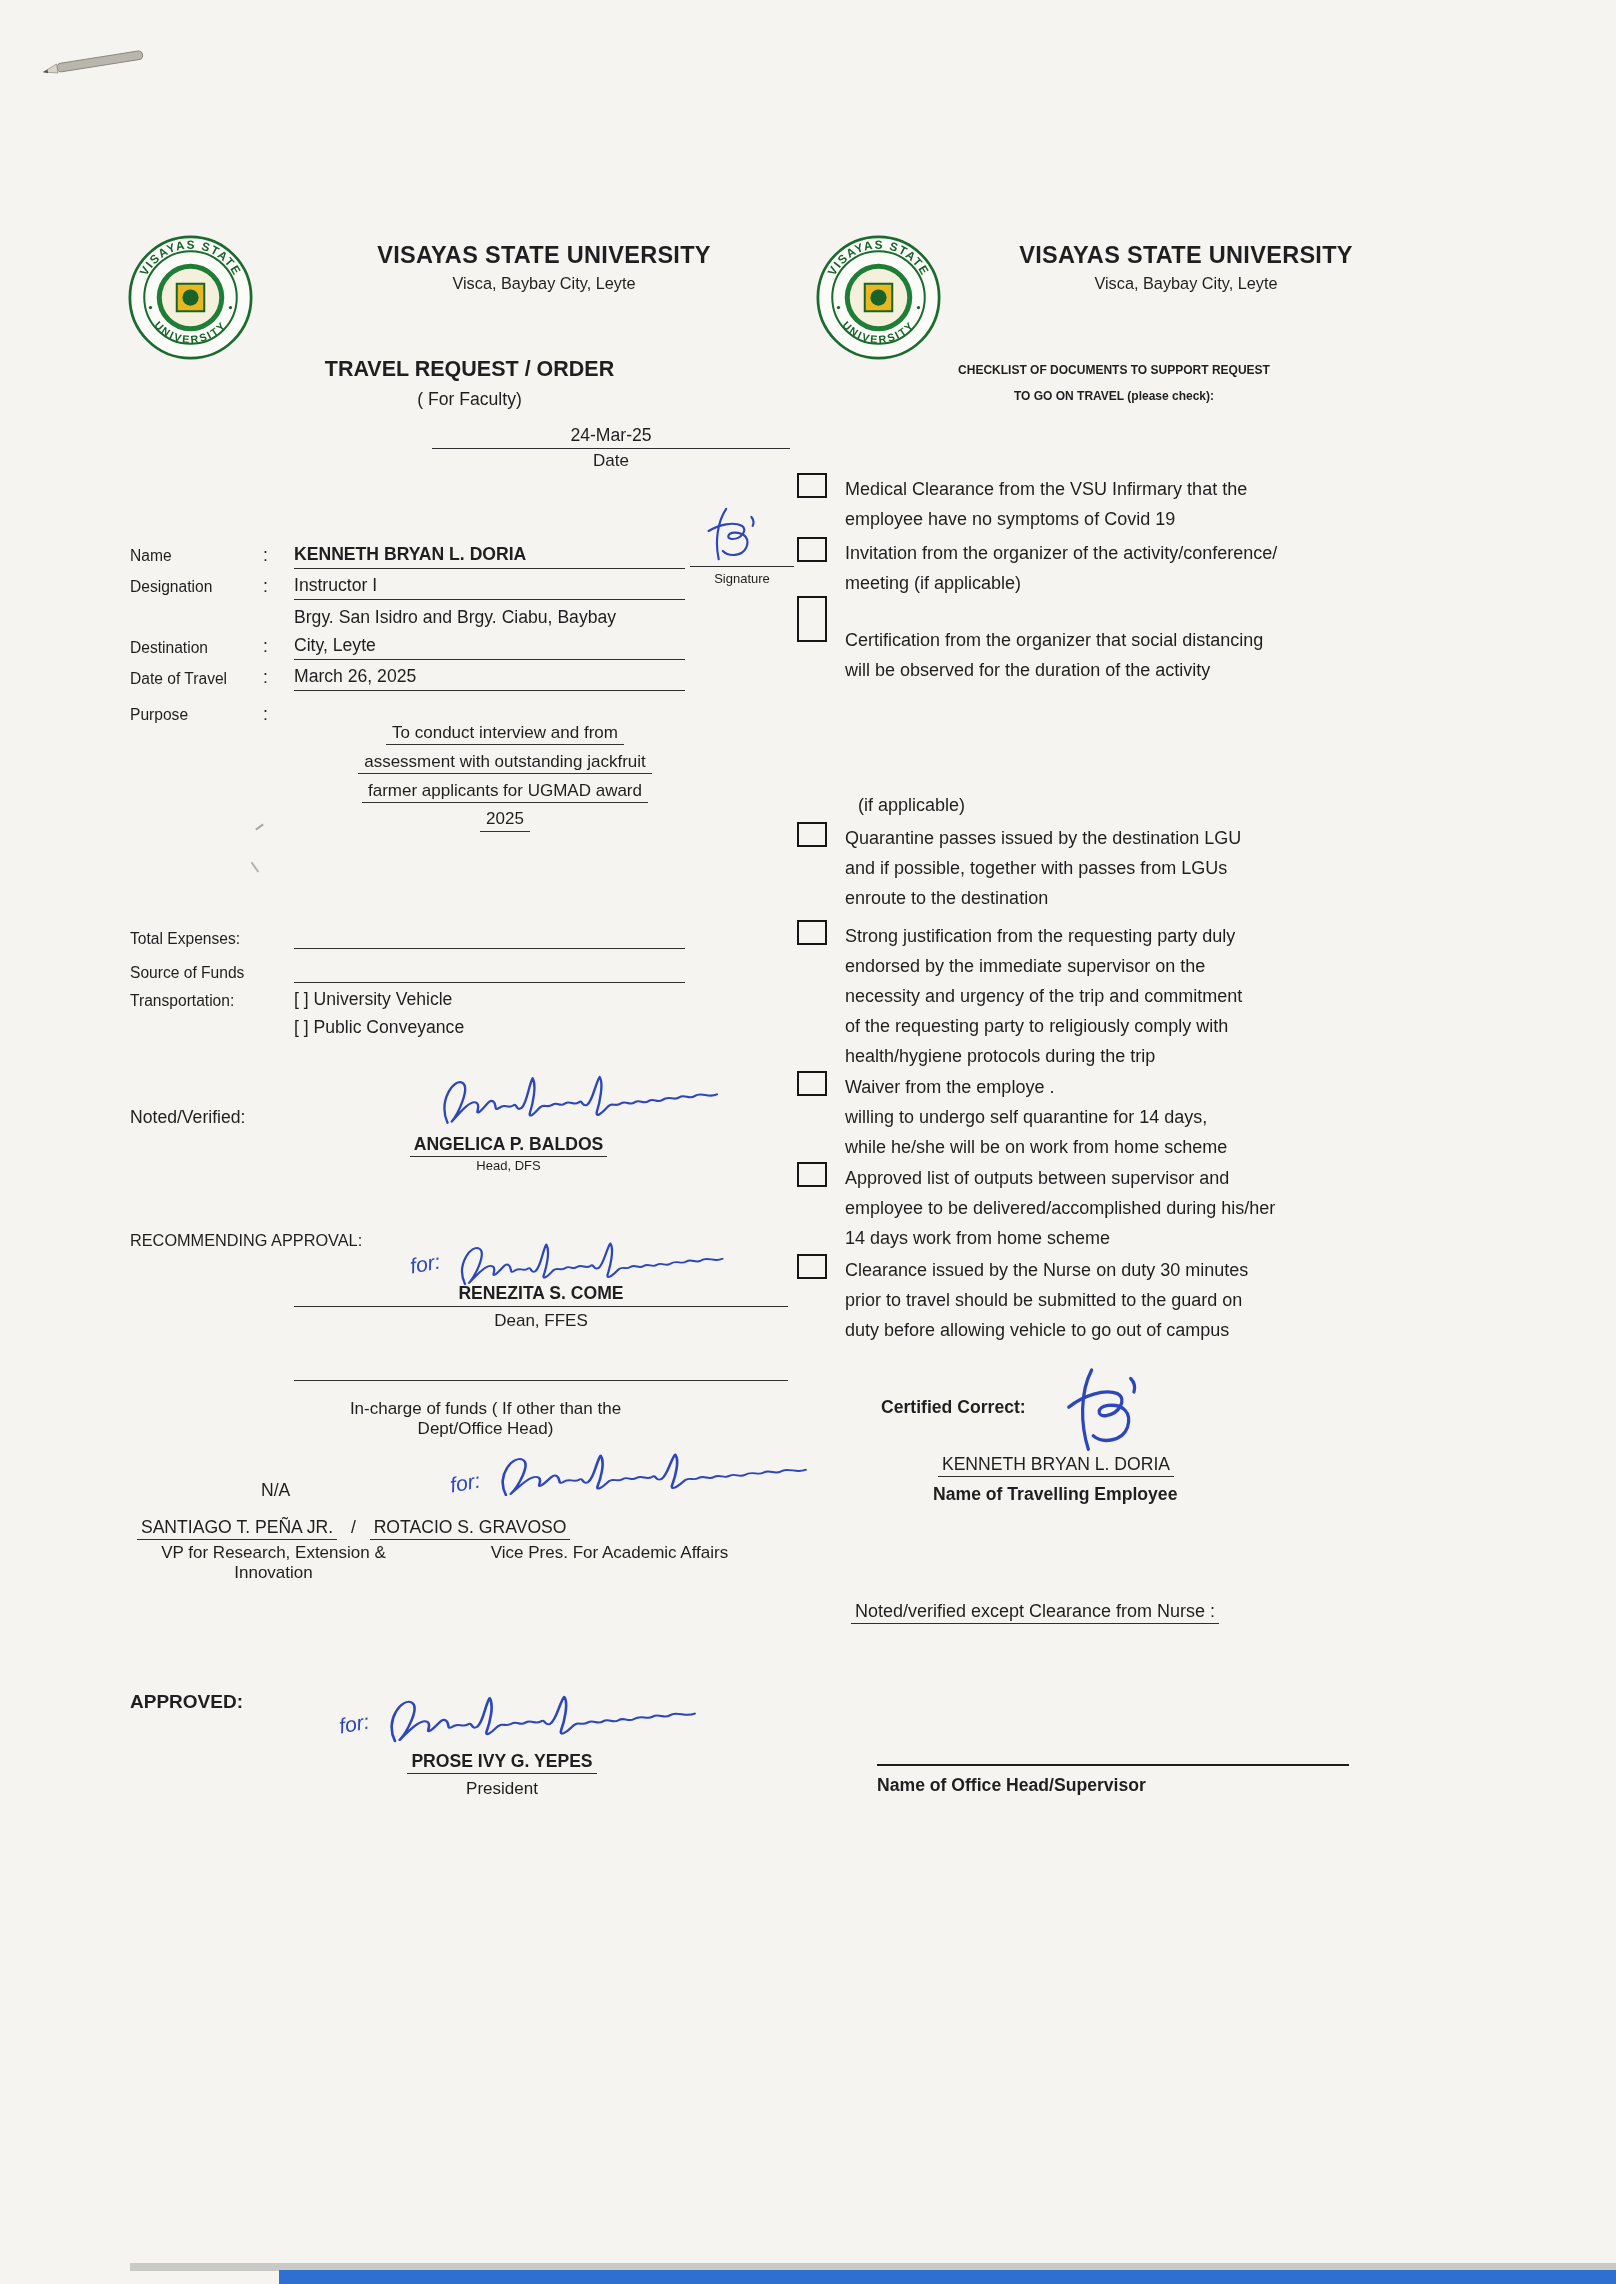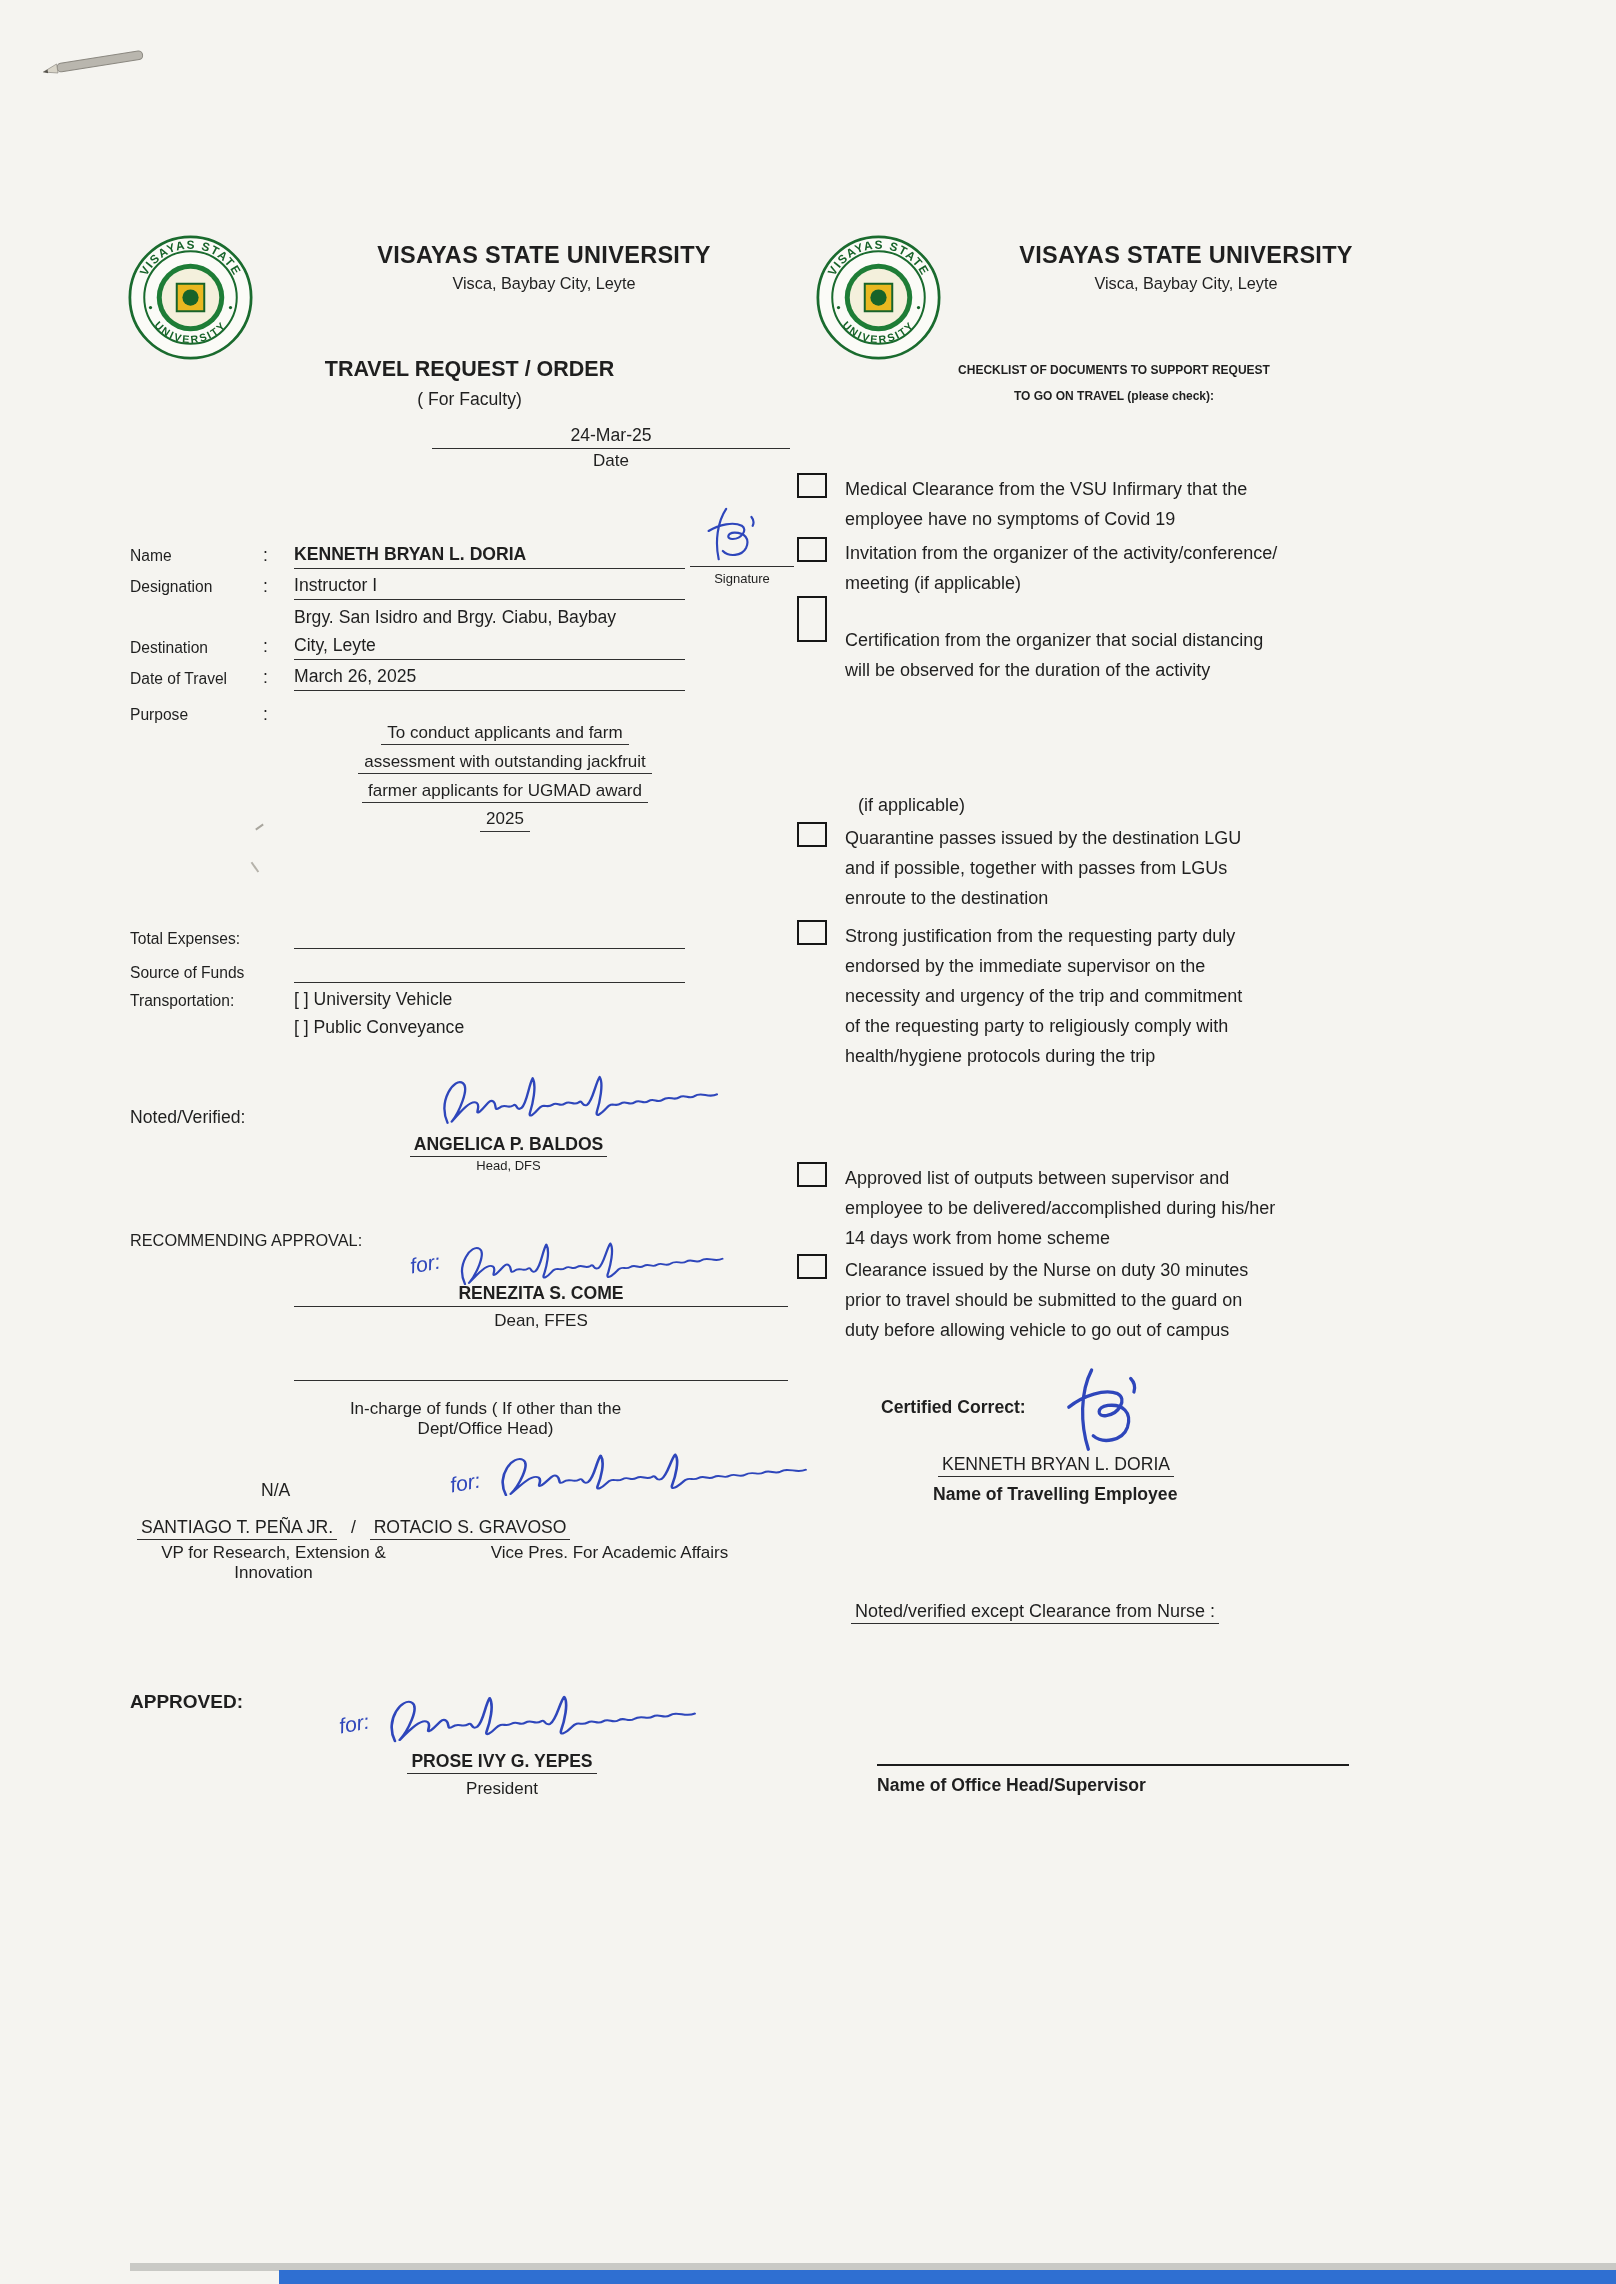--- a/index.html
+++ b/index.html
@@ -104,21 +104,21 @@
   <span class="abs val" style="left:263px;top:636px">:</span>
   <span class="abs val uval" style="left:294px;top:635px">City, Leyte</span>
 
   <span class="abs lbl" style="left:130px;top:670px">Date of Travel</span>
   <span class="abs val" style="left:263px;top:667px">:</span>
   <span class="abs val uval" style="left:294px;top:666px">March 26, 2025</span>
 
   <span class="abs lbl" style="left:130px;top:706px">Purpose</span>
   <span class="abs val" style="left:263px;top:704px">:</span>
   <div class="abs" style="left:313px;top:723px;width:384px">
-    <div class="pline">To conduct applicants and farm</div>
+    <div class="pline">To conduct interview and from</div>
     <div class="pline">assessment with outstanding jackfruit</div>
     <div class="pline">farmer applicants for UGMAD award</div>
     <div class="pline">2025</div>
   </div>
 
   <span class="abs lbl" style="left:130px;top:930px">Total Expenses:</span>
   <div class="abs line" style="left:294px;top:948px;width:391px"></div>
   <span class="abs lbl" style="left:130px;top:964px">Source of Funds</span>
   <div class="abs line" style="left:294px;top:982px;width:391px"></div>
   <span class="abs lbl" style="left:130px;top:992px">Transportation:</span>
@@ -222,20 +222,28 @@
   <div class="abs chk-item" style="top:921px">
     <span class="cbx"></span>
     <div class="chk-text">
       <div>Strong justification from the requesting party duly</div>
       <div>endorsed by the immediate supervisor on the</div>
       <div>necessity and urgency of the trip and commitment</div>
       <div>of the requesting party to religiously comply with</div>
       <div>health/hygiene protocols during the trip</div>
     </div>
   </div>
+  <div class="abs chk-item" style="top:1072px">
+    <span class="cbx"></span>
+    <div class="chk-text">
+      <div>Waiver from the employe .</div>
+      <div>willing to undergo self quarantine for 14 days,</div>
+      <div>while he/she will be on work from home scheme</div>
+    </div>
+  </div>
   <div class="abs chk-item" style="top:1163px">
     <span class="cbx"></span>
     <div class="chk-text">
       <div>Approved list of outputs between supervisor and</div>
       <div>employee to be delivered/accomplished during his/her</div>
       <div>14 days work from home scheme</div>
     </div>
   </div>
   <div class="abs chk-item" style="top:1255px">
     <span class="cbx"></span>

